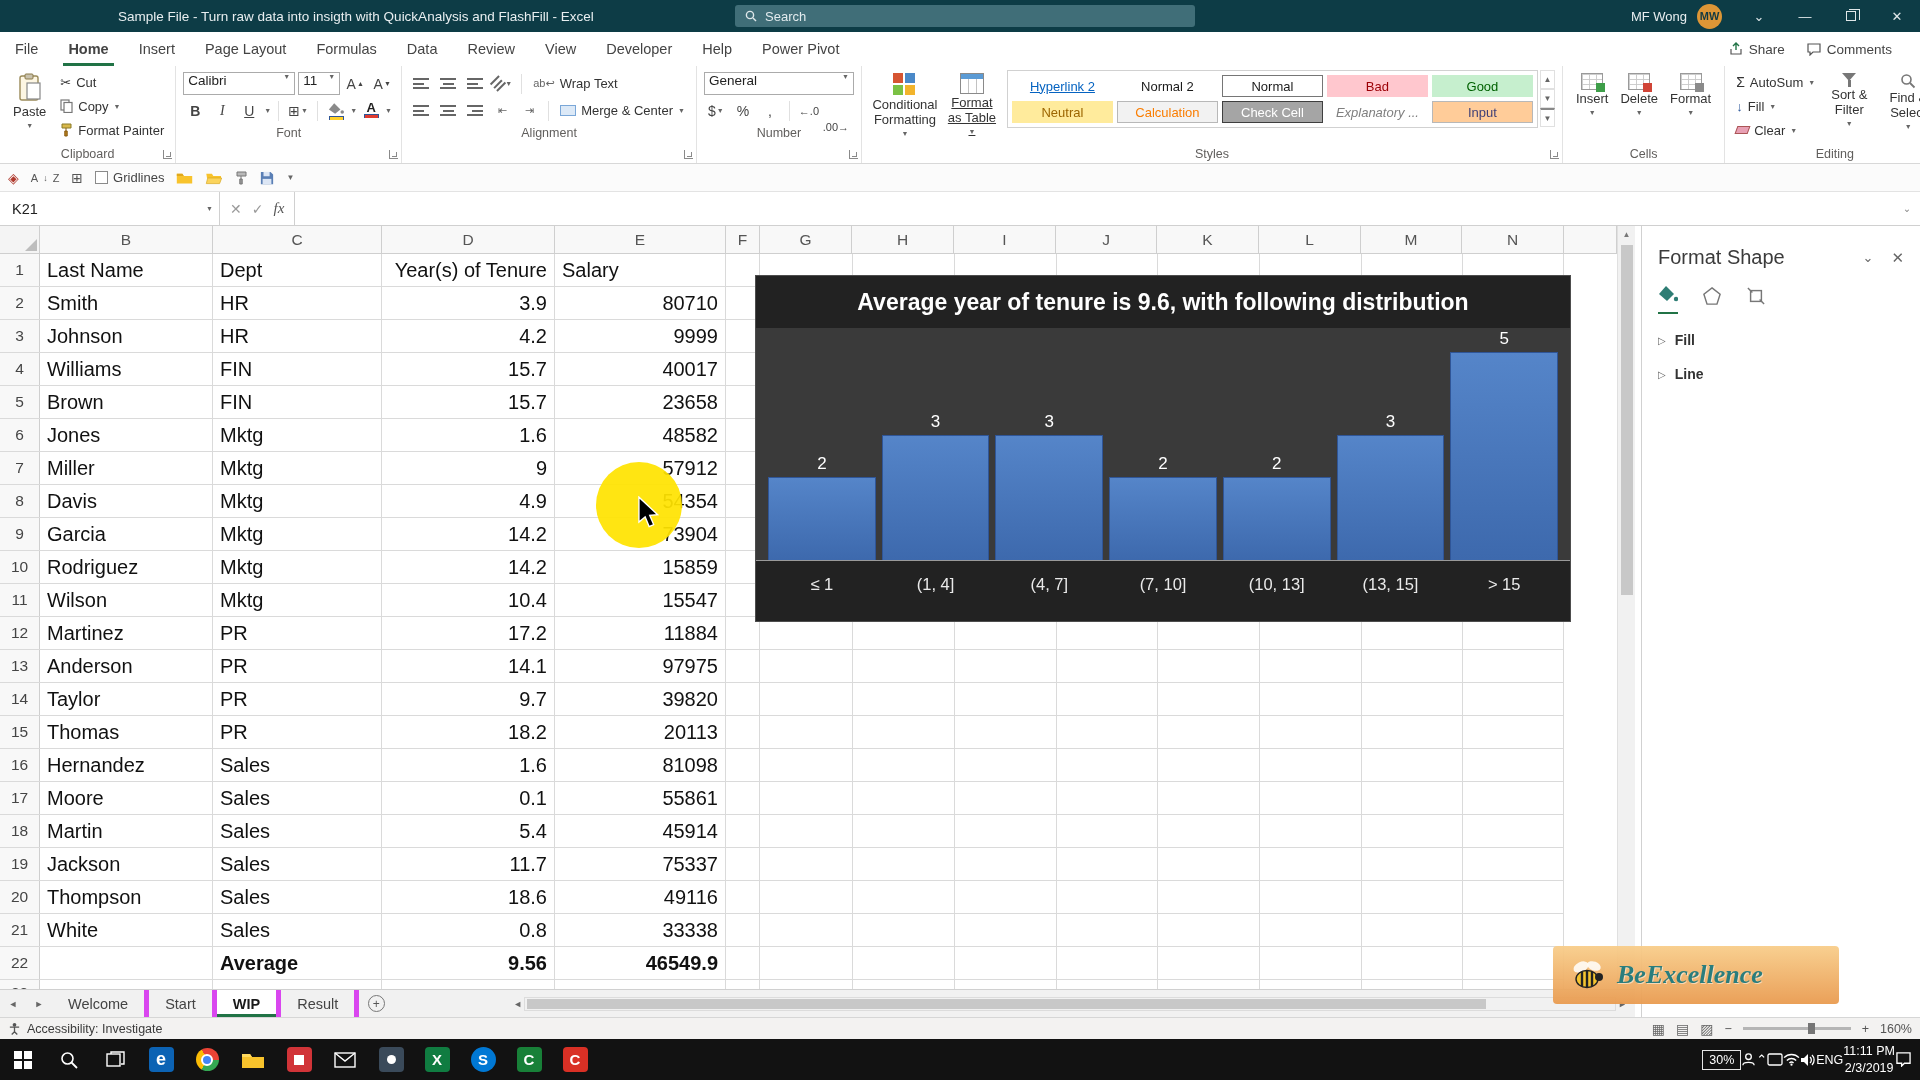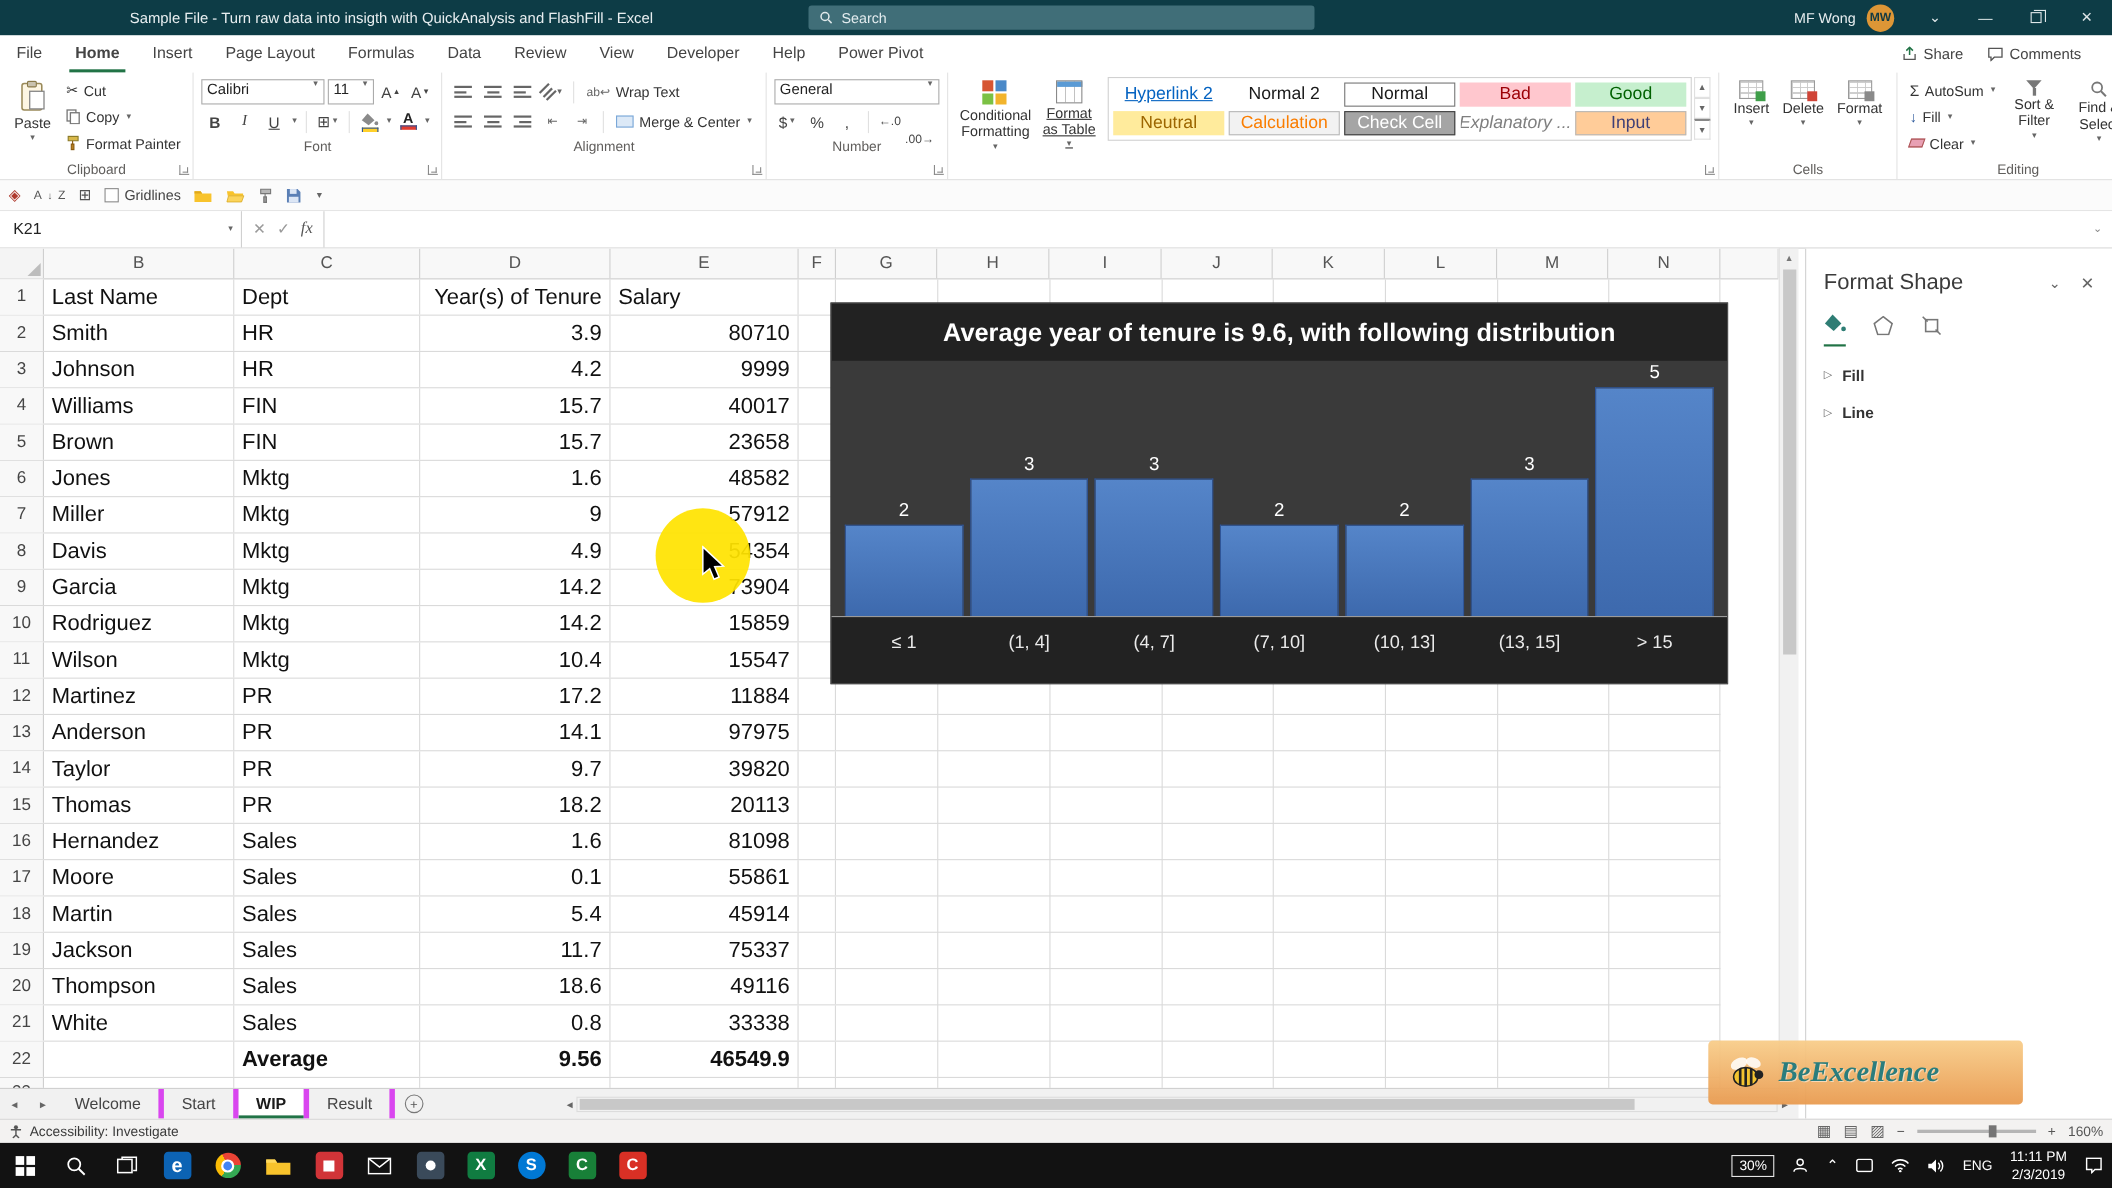--- a/index.html
+++ b/index.html
@@ -55,21 +55,21 @@
     linear-gradient(#666,#666) 0 9px/16px 2px no-repeat; }
   .cf-icon { width:23px; height:23px; background:
     linear-gradient(#d65532,#d65532) 0 0/10px 10px no-repeat,
     linear-gradient(#4a89c8,#4a89c8) 12px 0/10px 10px no-repeat,
     linear-gradient(#7bc144,#7bc144) 0 12px/10px 10px no-repeat,
     linear-gradient(#f2b42c,#f2b42c) 12px 12px/10px 10px no-repeat; }
   .fat-icon { width:24px; height:21px; border:1px solid #8a8a8a; background:
     linear-gradient(#5b9bd5,#5b9bd5) 0 0/24px 5px no-repeat,
     repeating-linear-gradient(90deg, #fff 0 7px, #c2c2c2 7px 8px); }
   .gallery { display:grid; grid-template-columns:repeat(5,101px); grid-auto-rows:22px; gap:4px; padding:4px; border:1px solid #d1d1d1; margin-left:4px; background:#fff; }
-  .chip { display:flex; align-items:center; justify-content:center; font-size:16px; color:#1a1a1a; background:#fff; border:1px solid transparent; white-space:nowrap; overflow:hidden; }
+  .chip { display:flex; align-items:center; justify-content:center; font-size:13px; color:#1a1a1a; background:#fff; border:1px solid transparent; white-space:nowrap; overflow:hidden; }
   .chip.hyperlink { color:#0563c1; text-decoration:underline; }
   .chip.selected { border:1px solid #767676; }
   .chip.bad { background:#ffc7ce; color:#9c0006; }
   .chip.good { background:#c6efce; color:#006100; }
   .chip.neutral { background:#ffeb9c; color:#9c6500; }
   .chip.calc { background:#f2f2f2; color:#fa7d00; border:1px solid #b8b8b8; }
   .chip.check { background:#a5a5a5; color:#fff; border:1px solid #3f3f3f; }
   .chip.expl { color:#7f7f7f; font-style:italic; }
   .chip.input { background:#ffcc99; color:#3f3f76; border:1px solid #b8b8b8; }
   .gal-scroll { display:flex; flex-direction:column; margin-left:2px; }
@@ -165,21 +165,21 @@
   .viewic { font-size:14px; color:#666; }
   .zslider { width:108px; height:3px; background:#b5b5b5; position:relative; }
   .zthumb { position:absolute; left:60%; top:-4px; width:7px; height:11px; background:#757575; }
 
   
   .taskbar { position:absolute; left:0; top:1039px; width:1920px; height:41px; background:#121212; display:flex; align-items:center; color:#fff; z-index:30; }
   .tic { width:46px; height:41px; display:flex; align-items:center; justify-content:center; }
   .appsq { width:25px; height:25px; border-radius:4px; display:flex; align-items:center; justify-content:center; font-weight:bold; font-size:15px; color:#fff; }
   .chrome { width:23px; height:23px; border-radius:50%; background:conic-gradient(from -30deg,#ea4335 0 120deg,#34a853 120deg 240deg,#fbbc05 240deg 360deg); position:relative; }
   .chrome::after { content:""; position:absolute; inset:5.5px; border-radius:50%; background:#4285f4; border:2px solid #fff; }
-  .tray { margin-left:auto; display:flex; align-items:center; gap:16px; padding-right:8px; font-size:12.5px; }
+  .tray { margin-left:auto; display:flex; align-items:center; gap:0; padding-right:8px; font-size:12.5px; }
   .battery-badge { border:1px solid #e6e6e6; padding:2px 6px; font-size:12.5px; }
   .clock { text-align:center; line-height:1.3; font-size:12.5px; }
 
   
   .logo { position:absolute; left:1553px; top:946px; width:286px; height:58px; background:linear-gradient(180deg, rgba(248,205,138,.95), rgba(233,155,80,.95)); border-radius:4px; display:flex; align-items:center; padding:0 14px; gap:10px; z-index:40; }
   .logo-text { font-family:"Liberation Serif",serif; font-style:italic; font-weight:bold; font-size:26px; color:#2a7d7d; text-shadow:1px 1px 0 rgba(255,255,255,.5); }
 </style>
 </head>
 <body>
 
@@ -411,20 +411,21 @@
         <span class="chip check">Check Cell</span>
         <span class="chip expl">Explanatory ...</span>
         <span class="chip input">Input</span>
       </div>
       <div class="gal-scroll">
         <span>▲</span>
         <span>▼</span>
         <span style="border-top:2px solid #888;">▼</span>
       </div>
     </div>
+    <div class="rg-label">Styles</div>
     <span class="launcher"></span>
   </div>
 
   <div class="rgroup">
     <div class="rg-body">
       <div class="bigbtn">
         <span class="cells-icon ins"></span>
         <span>Insert</span>
         <span class="dd">▼</span>
       </div>

